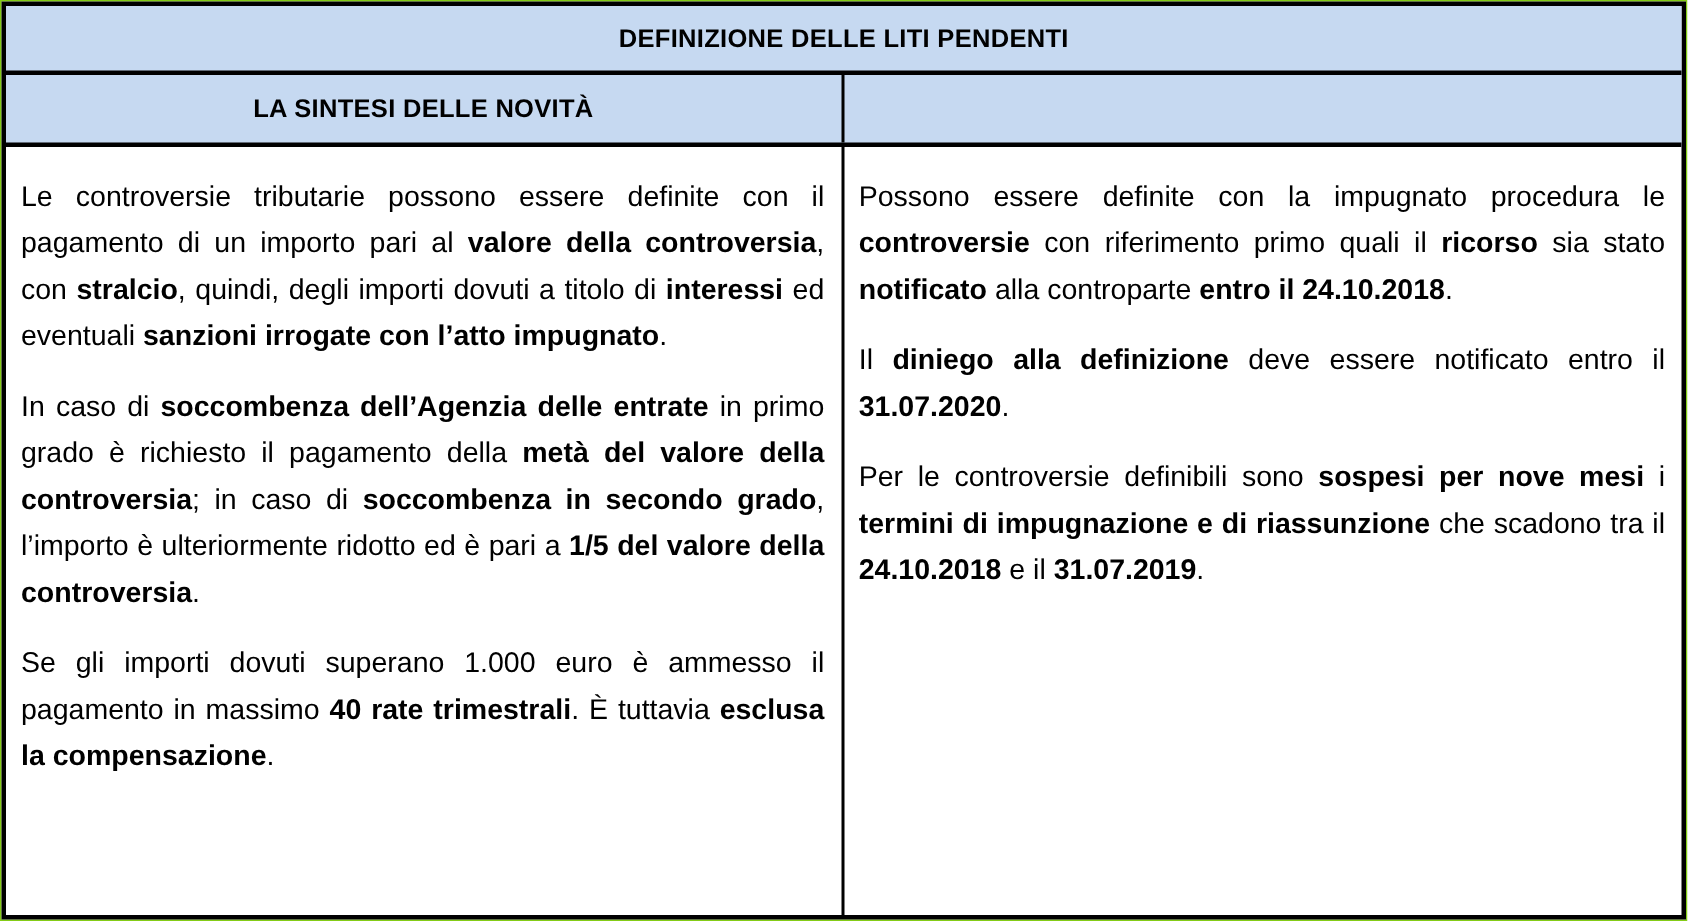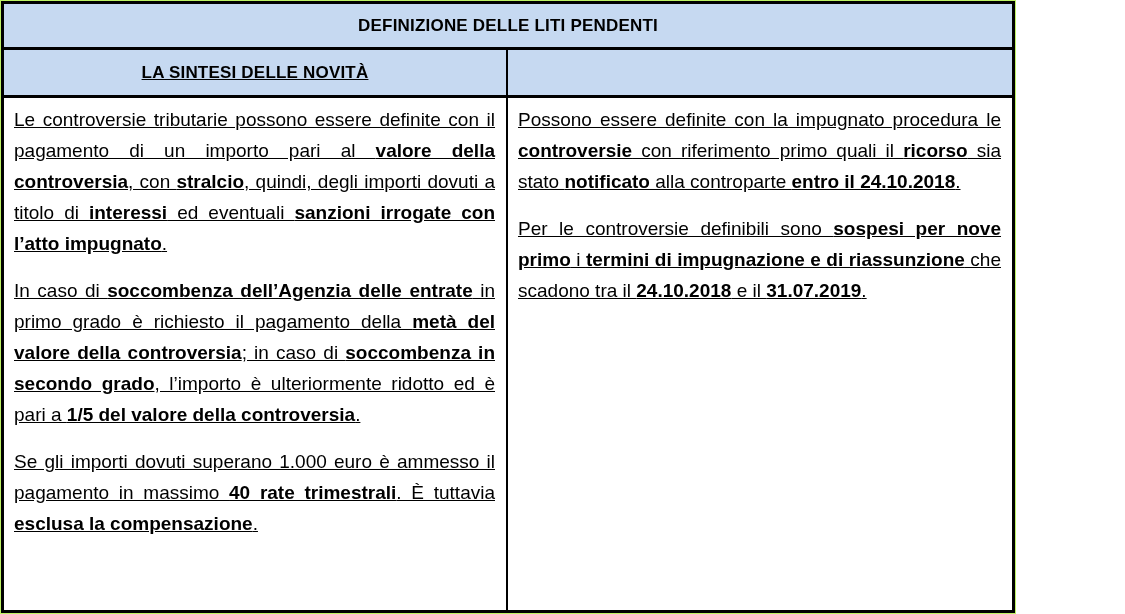--- a/index.html
+++ b/index.html
@@ -3,24 +3,24 @@
 <meta charset="utf-8">
 <style>
   html, body {
     margin: 0;
     padding: 0;
     background: #ffffff;
     font-family: "Liberation Sans", "DejaVu Sans", sans-serif;
     color: #000000;
   }
   .page {
-    width: 1016px;
+    width: 1125px;
     height: 614px;
     box-sizing: border-box;
-    background: #bef264;
+    background: #84cc16;
     padding: 1px;
   }
   .liti-table {
     width: 100%;
     height: 100%;
     box-sizing: border-box;
     border: 3px solid #000000;
     display: flex;
     flex-direction: column;
     background: #ffffff;
@@ -45,31 +45,30 @@
   }
   .header-cell {
     width: 50%;
     box-sizing: border-box;
     line-height: 45px;
     text-align: center;
     font-weight: bold;
     font-size: 17px;
     letter-spacing: 0.2px;
   }
-  .header-cell.left { border-right: 2px solid #000000; text-decoration: underline; }
+  .header-cell.left { border-right: 2px solid #000000; }
   .body-row {
     display: flex;
     flex: 1 1 auto;
     overflow: hidden;
   }
   .body-cell {
     width: 50%;
     box-sizing: border-box;
-    padding: 6px 11px 6px 10px;
-    text-decoration: underline;
+    padding: 18px 11px 6px 10px;
   }
   .body-cell.left { border-right: 2px solid #000000; }
   .body-cell p {
     margin: 0 0 16px 0;
     font-size: 19px;
     line-height: 31px;
     text-align: justify;
   }
   .body-cell p:last-child { margin-bottom: 0; }
   .body-cell b { font-weight: bold; }
@@ -87,18 +86,19 @@
     </div>
 
     <div class="body-row">
       <div class="body-cell left">
           <p><span>Le controversie tributarie possono essere definite con il pagamento di un importo pari al </span><b>valore della controversia</b><span>, con </span><b>stralcio</b><span>, quindi, degli importi dovuti a titolo di </span><b>interessi</b><span> ed eventuali </span><b>sanzioni irrogate con l’atto impugnato</b><span>.</span></p>
           <p><span>In caso di </span><b>soccombenza dell’Agenzia delle entrate</b><span> in primo grado è richiesto il pagamento della </span><b>metà del valore della controversia</b><span>; in caso di </span><b>soccombenza in secondo grado</b><span>, l’importo è ulteriormente ridotto ed è pari a </span><b>1/5 del valore della controversia</b><span>.</span></p>
           <p><span>Se gli importi dovuti superano 1.000 euro è ammesso il pagamento in massimo </span><b>40 rate trimestrali</b><span>. È tuttavia </span><b>esclusa la compensazione</b><span>.</span></p>
         </div>
       <div class="body-cell right">
           <p><span>Possono essere definite con la impugnato procedura le </span><b>controversie</b><span> con riferimento primo quali il </span><b>ricorso</b><span> sia stato </span><b>notificato</b><span> alla controparte </span><b>entro il 24.10.2018</b><span>.</span></p>
-          <p><span>Per le controversie definibili sono </span><b>sospesi per nove primo</b><span> i </span><b>termini di impugnazione e di riassunzione</b><span> che scadono tra il </span><b>24.10.2018</b><span> e il </span><b>31.07.2019</b><span>.</span></p>
+          <p><span>Il </span><b>diniego alla definizione</b><span> deve essere notificato entro il </span><b>31.07.2020</b><span>.</span></p>
+          <p><span>Per le controversie definibili sono </span><b>sospesi per nove mesi</b><span> i </span><b>termini di impugnazione e di riassunzione</b><span> che scadono tra il </span><b>24.10.2018</b><span> e il </span><b>31.07.2019</b><span>.</span></p>
         </div>
     </div>
 
   </div>
 </div>
 
 </body></html>

